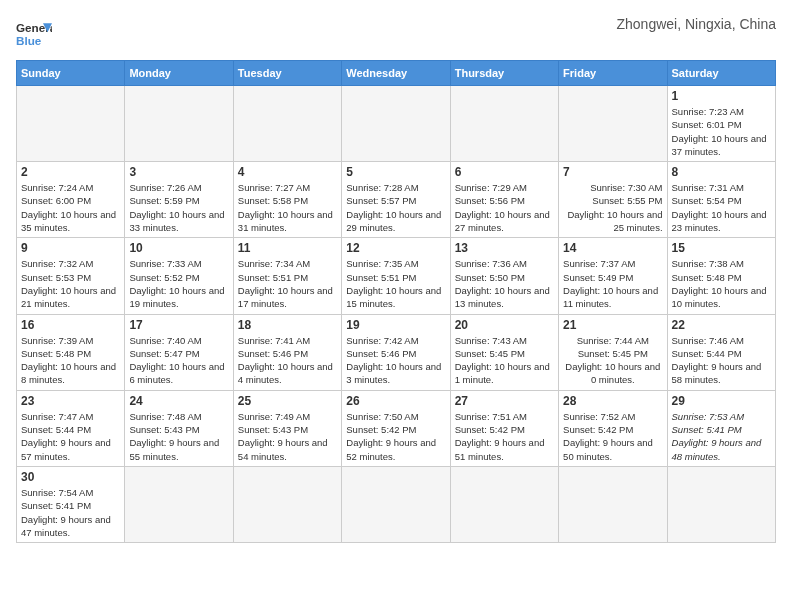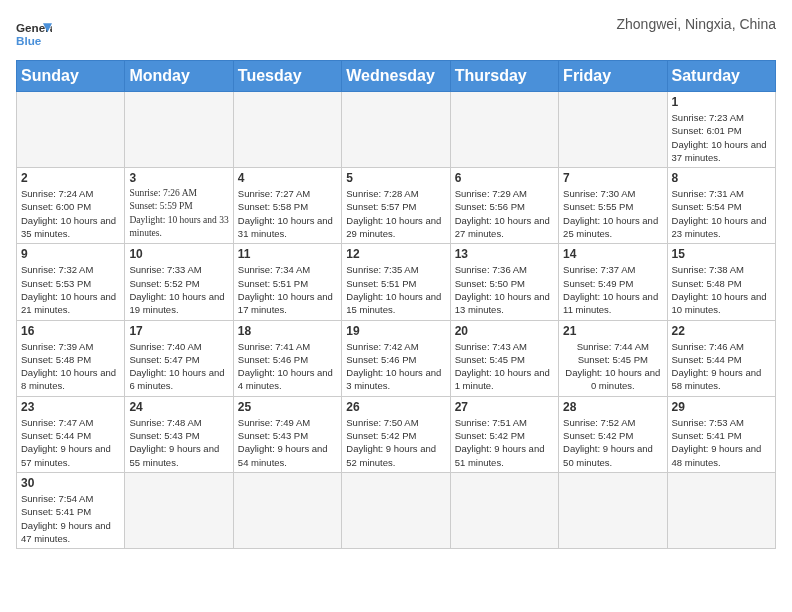--- a/index.html
+++ b/index.html
@@ -38,21 +38,21 @@
       color: #555;
     }
     .calendar {
       width: 100%;
       border-collapse: collapse;
       border: 1px solid #ccc;
     }
     .calendar th {
       background-color: #4a90d9;
       color: #fff;
-      font-size: 16px;
+      font-size: 11px;
       font-weight: bold;
       padding: 6px 4px;
       text-align: left;
       border: 1px solid #3a7fc9;
     }
     .calendar td {
       vertical-align: top;
       border: 1px solid #ccc;
       padding: 3px 4px;
       font-size: 10px;
@@ -128,21 +128,21 @@
       </tr>
       <tr>
         <td>
           <span class="day-number">2</span>
           <div class="day-info" style="white-space: pre-line;">Sunrise: 7:24 AM
 Sunset: 6:00 PM
 Daylight: 10 hours and 35 minutes.</div>
         </td>
         <td>
           <span class="day-number">3</span>
-          <div class="day-info" style="white-space: pre-line; font-family: Liberation Serif, serif;">Sunrise: 7:26 AM
+          <div class="day-info" style="white-space: pre-line;">Sunrise: 7:26 AM
 Sunset: 5:59 PM
 Daylight: 10 hours and 33 minutes.</div>
         </td>
         <td>
           <span class="day-number">4</span>
           <div class="day-info" style="white-space: pre-line;">Sunrise: 7:27 AM
 Sunset: 5:58 PM
 Daylight: 10 hours and 31 minutes.</div>
         </td>
         <td>
@@ -152,21 +152,21 @@
 Daylight: 10 hours and 29 minutes.</div>
         </td>
         <td>
           <span class="day-number">6</span>
           <div class="day-info" style="white-space: pre-line;">Sunrise: 7:29 AM
 Sunset: 5:56 PM
 Daylight: 10 hours and 27 minutes.</div>
         </td>
         <td>
           <span class="day-number">7</span>
-          <div class="day-info" style="white-space: pre-line;">Sunrise: 7:30 AM
+          <div class="day-info" style="white-space: pre-line; text-align: right;">Sunrise: 7:30 AM
 Sunset: 5:55 PM
 Daylight: 10 hours and 25 minutes.</div>
         </td>
         <td>
           <span class="day-number">8</span>
           <div class="day-info" style="white-space: pre-line;">Sunrise: 7:31 AM
 Sunset: 5:54 PM
 Daylight: 10 hours and 23 minutes.</div>
         </td>
       </tr>
@@ -290,21 +290,21 @@
 Daylight: 9 hours and 51 minutes.</div>
         </td>
         <td>
           <span class="day-number">28</span>
           <div class="day-info" style="white-space: pre-line;">Sunrise: 7:52 AM
 Sunset: 5:42 PM
 Daylight: 9 hours and 50 minutes.</div>
         </td>
         <td>
           <span class="day-number">29</span>
-          <div class="day-info" style="white-space: pre-line;">Sunrise: 7:53 AM
+          <div class="day-info" style="white-space: pre-line; font-style: italic;">Sunrise: 7:53 AM
 Sunset: 5:41 PM
 Daylight: 9 hours and 48 minutes.</div>
         </td>
       </tr>
       <tr class="last-row">
         <td class="has-data">
           <span class="day-number">30</span>
           <div class="day-info" style="white-space: pre-line;">Sunrise: 7:54 AM
 Sunset: 5:41 PM
 Daylight: 9 hours and 47 minutes.</div>

